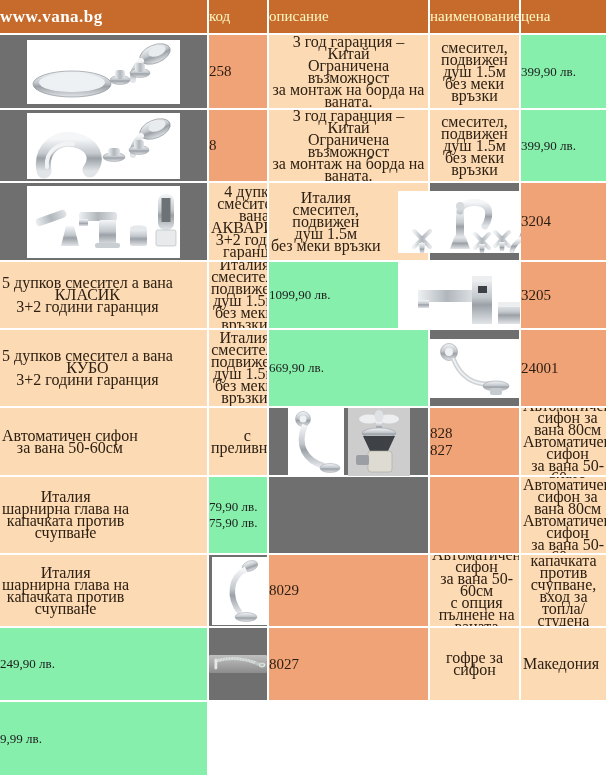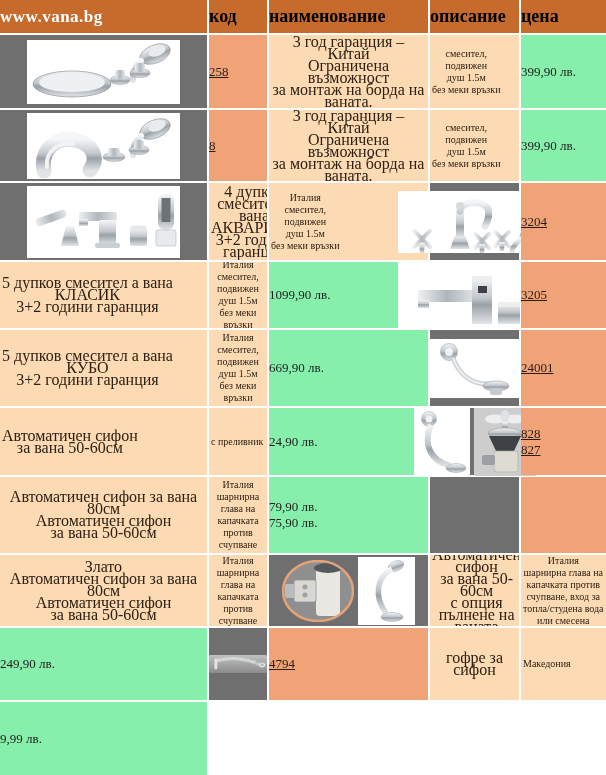--- a/index.html
+++ b/index.html
@@ -6,27 +6,27 @@
   .catalog{
     width:606px;height:775px;
     display:grid;
     grid-template-columns:207px 58px 159px 89px 85px;
     grid-template-rows:33px 73px 71px 77px 66px 76px 67px 76px 71px 72px 73px;
     gap:2px;
     background:#ffffff;
     font-family:"Liberation Serif", serif;
   }
   .cell{display:flex;align-items:center;justify-content:flex-start;text-align:center;white-space:pre-line;overflow:hidden;}
-  .hcell{background:#c76b2c;color:#000000;font-size:18px;font-weight:bold;}
+  .hcell{background:#c76b2c;color:#fef9c3;font-size:15px;font-weight:normal;}
   .site-cell{background:#c76b2c;}
   .site-title{color:#ffffff;font-size:17px;font-weight:bold;letter-spacing:.5px;}
   .img-cell{background:#6f6f6f;display:flex;align-items:center;justify-content:center;gap:4px;}
-  .code-cell{background:#f0a377;color:#2a1c10;font-size:13px;text-decoration:underline;}
+  .code-cell{background:#f0a377;color:#2a1c10;font-size:15px;}
   .name-cell{background:#fbdab4;color:#2e2013;font-size:16px;line-height:12px;padding:0 2px;}
-  .desc-cell{background:#fbdab4;color:#2e2013;font-size:10px;line-height:12px;padding:0 2px;}
+  .desc-cell{background:#fbdab4;color:#2e2013;font-size:16px;line-height:12px;padding:0 2px;}
   .price-cell{background:#86efac;color:#1c1c1c;font-size:13px;}
   .photo{background:#ffffff;display:flex;align-items:center;justify-content:center;}
   svg{display:block;}
 </style>
 </head>
 <body>
 
 <svg width="0" height="0" style="position:absolute" aria-hidden="true">
   <defs>
     <linearGradient id="gchrome" x1="0" y1="0" x2="0" y2="1">
@@ -46,22 +46,22 @@
     </linearGradient>
   </defs>
 </svg>
 
 <div class="catalog">
 
   <div class="cell site-cell">
     <span class="site-title">www.vana.bg</span>
   </div>
   <div class="cell hcell">код</div>
+  <div class="cell hcell">описание</div>
   <div class="cell hcell">наименование</div>
-  <div class="cell hcell">описание</div>
   <div class="cell hcell">цена</div>
 
   <div class="img-cell">
     <div class="photo">
       <svg width="153" height="64" viewBox="0 0 153 64">
         <g transform="rotate(-22 128 14)">
             <ellipse cx="128" cy="14" rx="16" ry="9" fill="url(#gchrome)" stroke="#878d93" stroke-width="0.6"></ellipse>
             <ellipse cx="131" cy="12" rx="9" ry="5" fill="#e9ecee"></ellipse>
           </g>
         <path d="M114 21 Q105 29 106 40" stroke="url(#gchrome)" stroke-width="6" fill="none" stroke-linecap="round"></path>
@@ -223,21 +223,20 @@
         <path d="M23 19 C30 38 44 46 60 45" fill="none" stroke="#eef0f2" stroke-width="2"></path>
         <ellipse cx="66" cy="47" rx="13" ry="5" fill="url(#gchrome)" stroke="#9aa0a5" stroke-width="0.6"></ellipse>
         <rect x="60" y="49" width="12" height="7" rx="2" fill="#c6cbcf"></rect>
       </svg>
     </div>
   </div>
   <div class="cell code-cell">24001</div>
   <div class="cell name-cell">Автоматичен сифон
 за вана 50-60см</div>
   <div class="cell desc-cell">с преливник</div>
-  <div class="cell price-cell">24,90 лв.</div>
 
   <div class="img-cell">
     <div class="photo">
       <svg width="56" height="68" viewBox="0 0 56 68">
         <circle cx="15" cy="11" r="7.5" fill="url(#gchrome)" stroke="#9aa0a5" stroke-width="0.5"></circle>
         <circle cx="15" cy="11" r="3.5" fill="#eff1f3"></circle>
         <path d="M17 17 C8 38 18 53 36 58" fill="none" stroke="url(#gchrome)" stroke-width="6"></path>
         <ellipse cx="42" cy="60" rx="10" ry="4.5" fill="url(#gchrome)" stroke="#9aa0a5" stroke-width="0.5"></ellipse>
       </svg>
     </div>
@@ -297,20 +296,21 @@
     <div class="photo">
       <svg width="57" height="68" viewBox="0 0 57 68">
         <g transform="rotate(-20 38 9)">
             <ellipse cx="38" cy="9" rx="8" ry="5" fill="url(#gchrome)" stroke="#9aa0a5" stroke-width="0.5"></ellipse>
           </g>
         <path d="M34 12 C18 20 16 40 28 56" fill="none" stroke="url(#gchrome)" stroke-width="5.5"></path>
         <ellipse cx="34" cy="60" rx="11" ry="4.5" fill="url(#gchrome)" stroke="#9aa0a5" stroke-width="0.5"></ellipse>
       </svg>
     </div>
   </div>
+  <div class="cell code-cell">8029</div>
   <div class="cell name-cell">Автоматичен сифон
 за вана 50-60см
 с опция пълнене на ваната</div>
   <div class="cell desc-cell">Италия
 шарнирна глава на
 капачката против
 счупване, вход за
 топла/студена вода
 или смесена</div>
   <div class="cell price-cell">249,90 лв.</div>
@@ -319,18 +319,18 @@
     <svg width="186" height="58" viewBox="0 0 186 58">
       <rect width="186" height="58" rx="4" fill="url(#gphoto)"></rect>
       <path d="M22 16 L22 42" stroke="#e3e8e6" stroke-width="9" stroke-linecap="round"></path>
       <path d="M28 18 C70 6 120 12 152 26" fill="none" stroke="#dde2e0" stroke-width="10" stroke-linecap="round"></path>
       <path d="M28 18 C70 6 120 12 152 26" fill="none" stroke="#a8aeac" stroke-width="10" stroke-dasharray="2 3" opacity="0.55" stroke-linecap="butt"></path>
       <circle cx="156" cy="28" r="7" fill="#c2c7c5" stroke="#8f9593" stroke-width="0.8"></circle>
       <ellipse cx="170" cy="32" rx="11" ry="8" fill="#e6ebe9" stroke="#9aa09e" stroke-width="0.8"></ellipse>
       <ellipse cx="170" cy="32" rx="6" ry="4.5" fill="#b7bdbb"></ellipse>
     </svg>
   </div>
-  <div class="cell code-cell">4794</div>
+  <div class="cell code-cell">8027</div>
   <div class="cell name-cell">гофре за сифон</div>
   <div class="cell desc-cell">Македония</div>
   <div class="cell price-cell">9,99 лв.</div>
 
 </div>
 
 </body></html>

